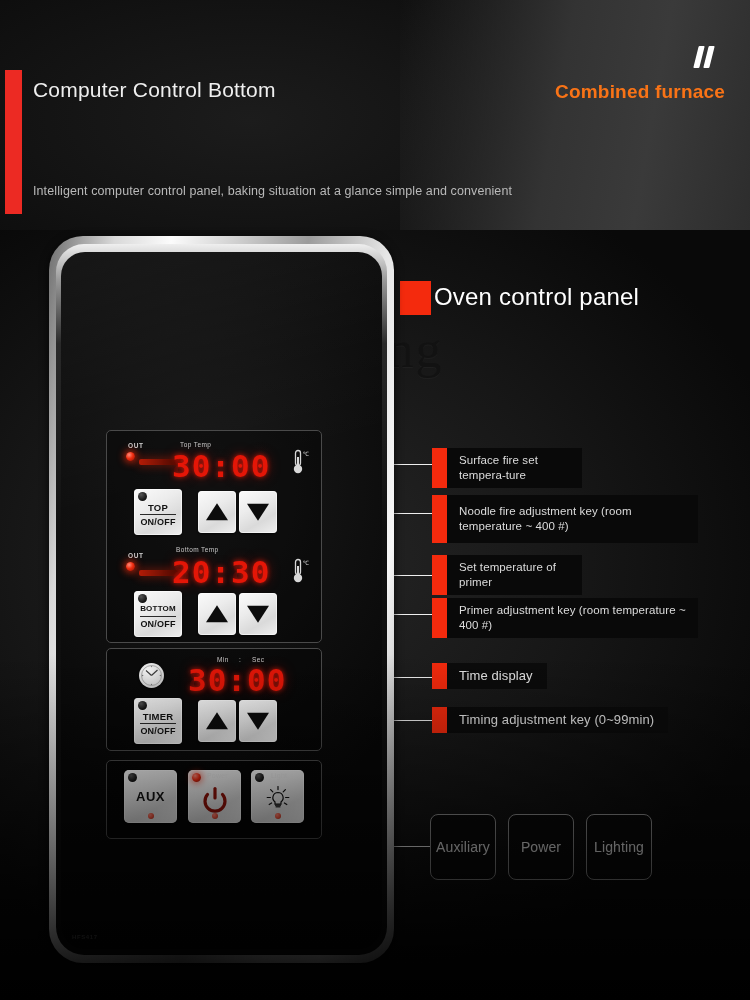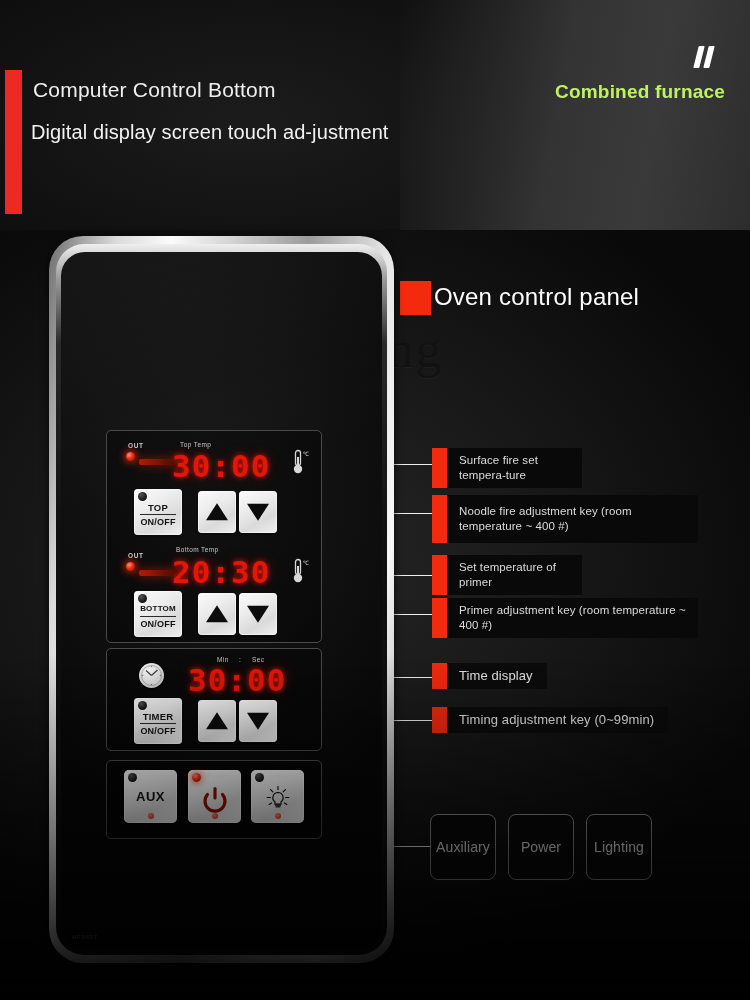--- a/index.html
+++ b/index.html
@@ -41,21 +41,21 @@
   .quote-mark{
     position:absolute; left:692px; top:46px;
     font-size:0;
   }
   .quote-mark i{
     display:inline-block; width:6px; height:22px; background:#fff;
     transform:skewX(-14deg); margin-left:4px; border-radius:1px;
   }
   .h-brand{
     position:absolute; left:555px; top:80px; width:170px;
-    text-align:right; font-size:19px; font-weight:bold; color:#bef264;
+    text-align:right; font-size:19px; font-weight:bold; color:#f97316;
     line-height:24px; letter-spacing:.2px;
   }
 
   
   .body-bg{
     position:absolute; left:0; top:230px; width:750px; height:770px;
     background:
       radial-gradient(ellipse 500px 420px at 300px 330px, #262626 0%, #171717 55%, #090909 100%),
       linear-gradient(95deg,#0a0a0a 0%,#1d1d1d 30%,#3a3a3a 55%,#2a2a2a 80%,#0d0d0d 100%);
   }
@@ -250,21 +250,21 @@
 </head>
 <body>
 
 <div class="stage">
 
   <div class="hdr-bg"></div>
   <div class="hdr-right-shade"></div>
   <div class="red-bar"></div>
 
   <div class="h-title">Computer Control Bottom</div>
-  <div class="h-sub">Digital display screen touch ad-justment</div>
+  <div class="h-note">Intelligent computer control panel, baking situation at a glance simple and convenient</div>
 
   <div class="quote-mark"><i></i><i></i></div>
   <div class="h-brand">Combined furnace</div>
 
   <div class="body-bg"></div>
 
   <div class="watermark">yicheng</div>
 
   <div class="oven-head-sq"></div>
   <div class="oven-head-tx">Oven control panel</div>

